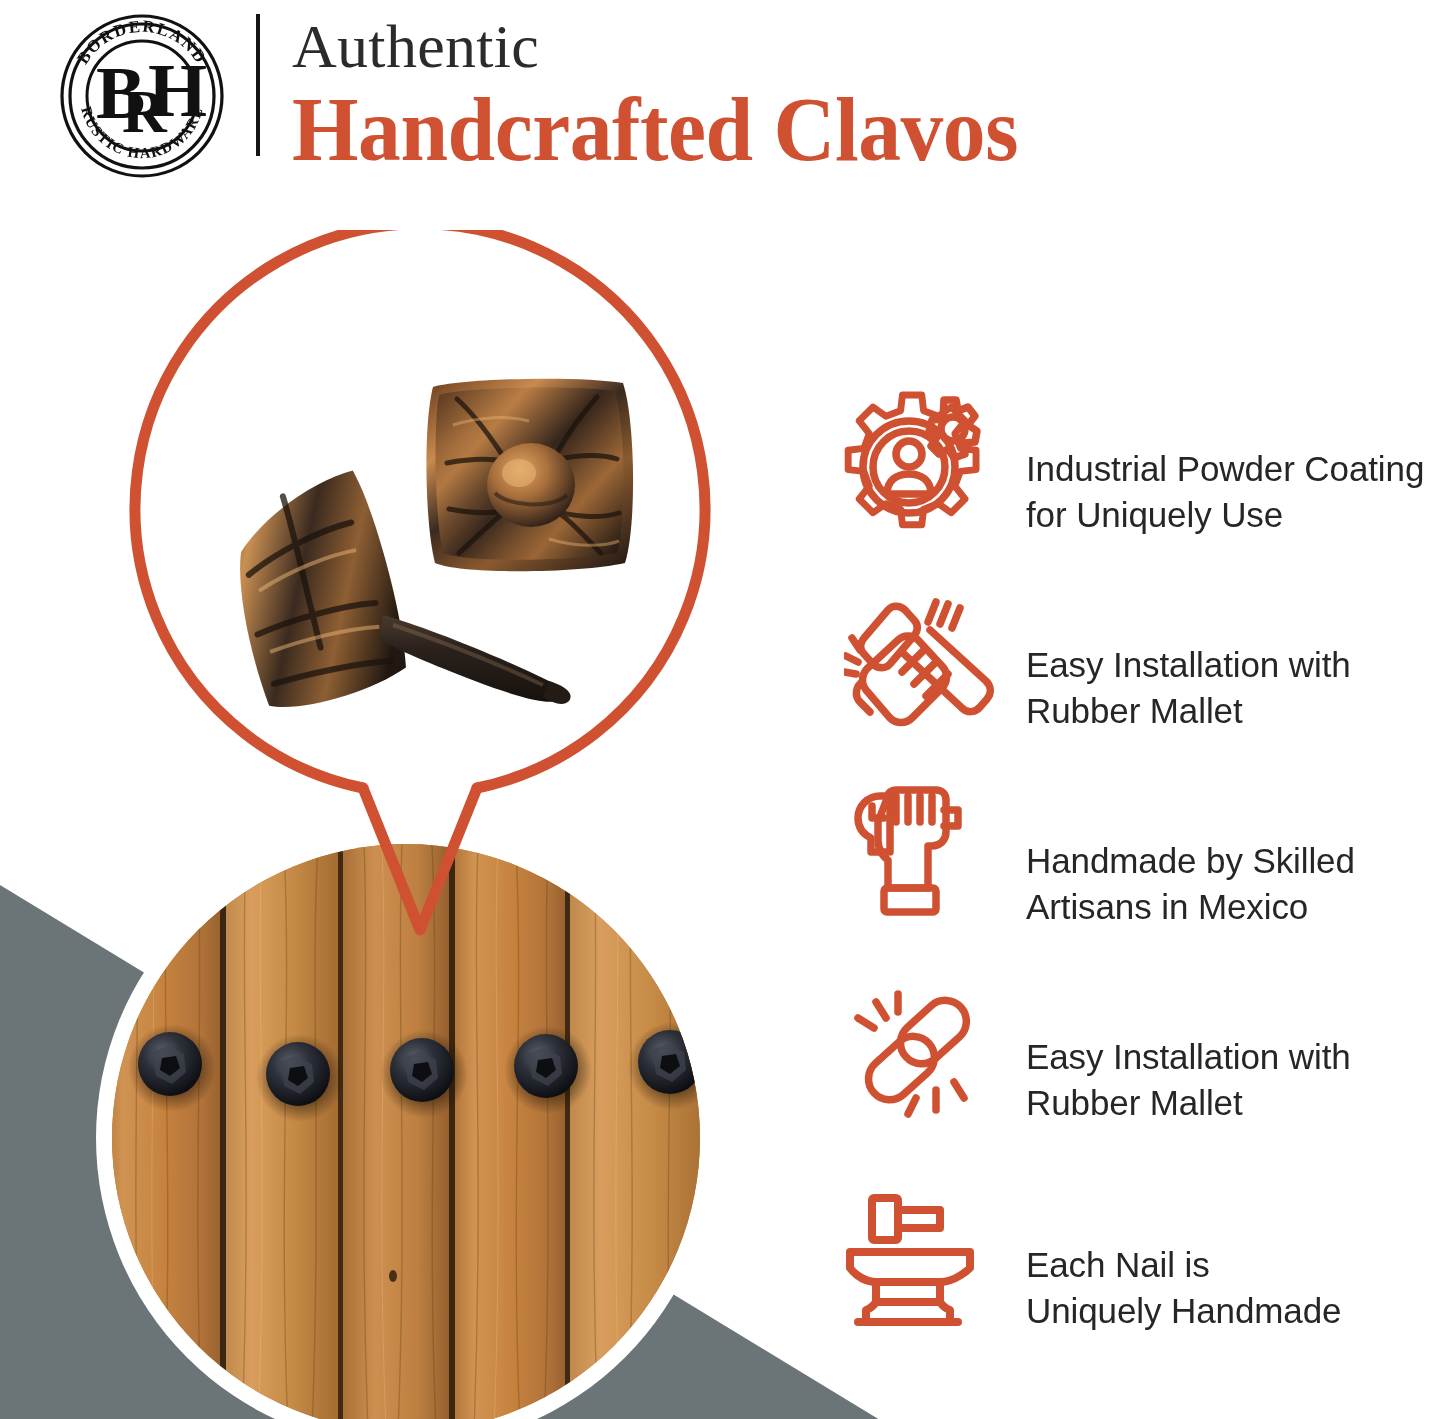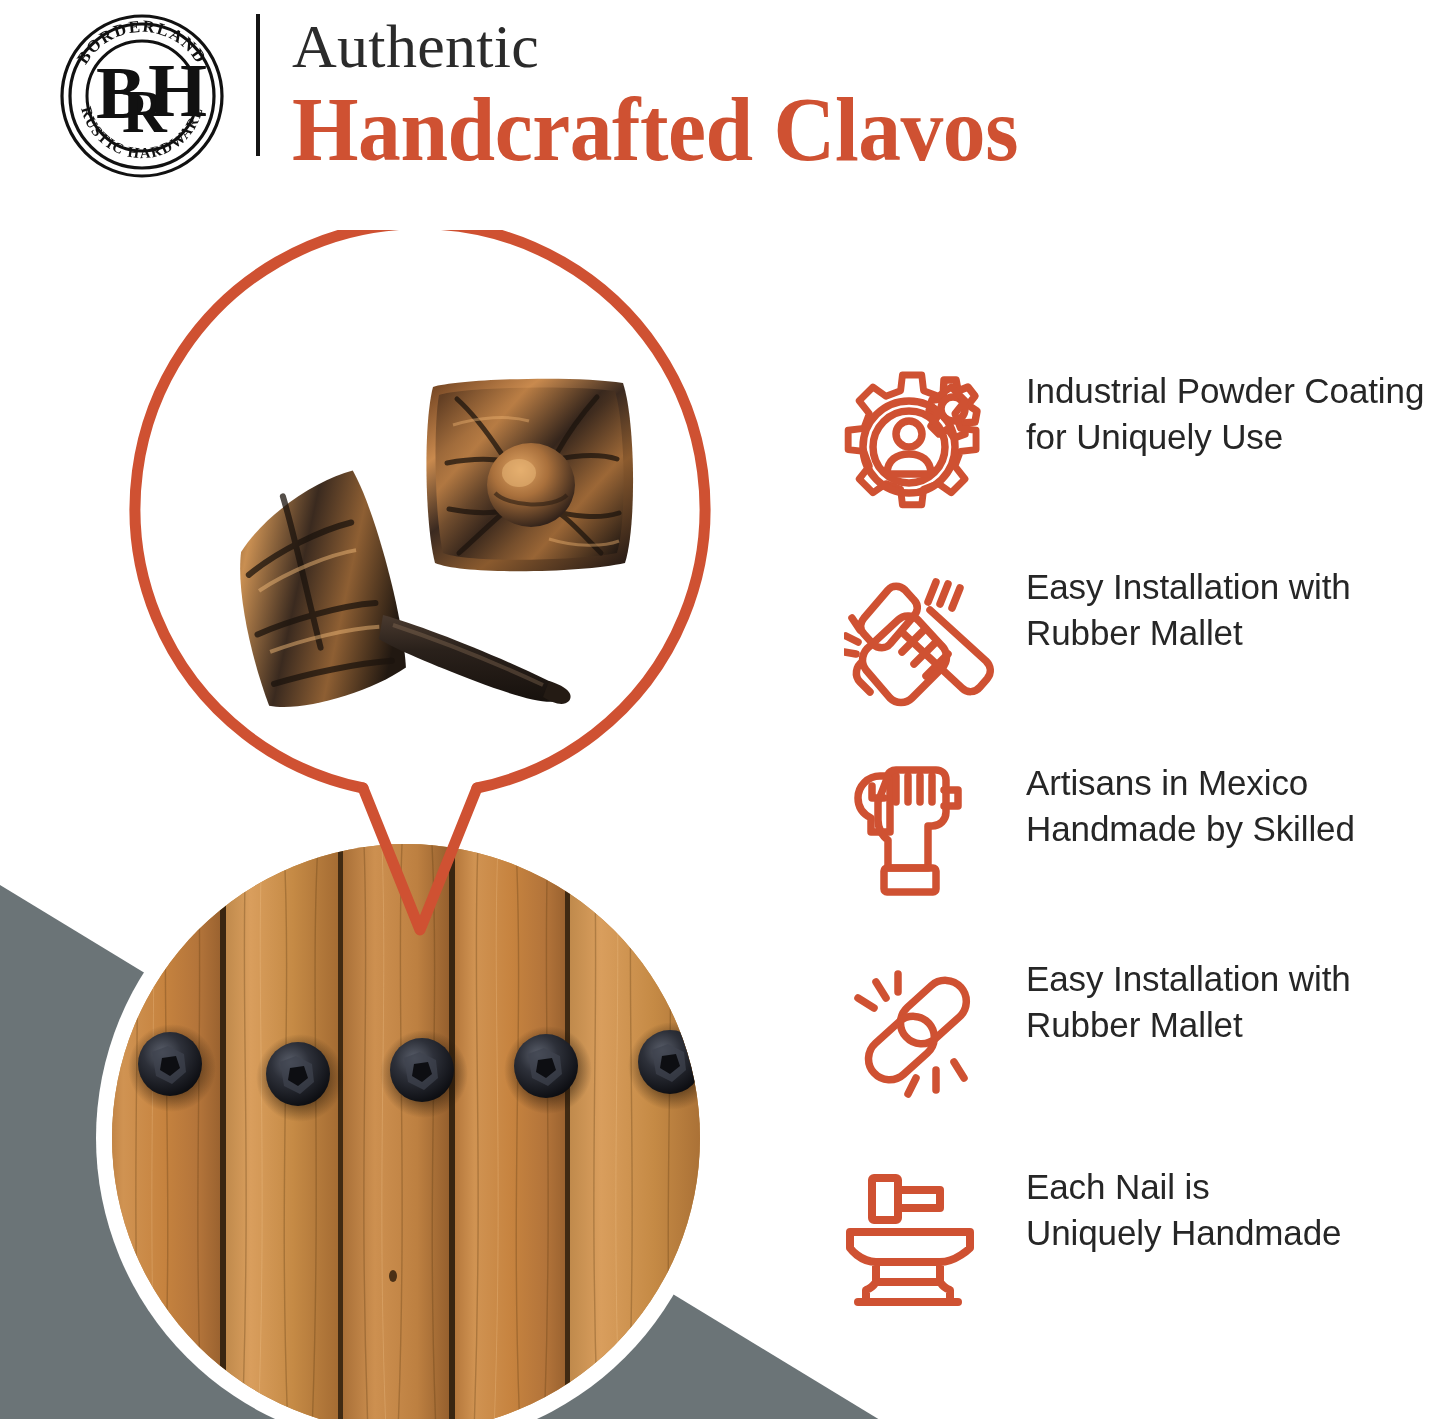--- a/index.html
+++ b/index.html
@@ -47,21 +47,21 @@
   .callout{position:absolute;left:120px;top:230px;width:600px;height:790px;}
   .product-clip{
     position:absolute;left:157px;top:257px;width:524px;height:524px;
     border-radius:50%;overflow:hidden;background:#ffffff;
   }
 
   
   .features{position:absolute;left:836px;top:368px;width:609px;}
   .feature-row{
     position:absolute;left:0;width:609px;height:170px;
-    display:flex;align-items:flex-start;
+    display:flex;align-items:flex-end;
   }
   .feature-icon{
     width:168px;min-width:168px;height:150px;
     display:flex;align-items:center;justify-content:center;
   }
   .feature-text{
     font-family:"Liberation Sans", sans-serif;
     font-size:35px;line-height:46px;color:#262626;
     font-weight:400;letter-spacing:-0.1px;
     padding-left:22px;
@@ -394,22 +394,22 @@
 
             <path d="M44,14 C44,10 48,8 52,8 L92,8 C98,8 102,12 102,18 L102,50
                      C102,58 96,64 88,64 L84,64 L84,106 L44,106 L44,78
                      C38,74 34,66 34,58 L34,40 Z"></path>
 
             <rect x="40" y="106" width="52" height="24" rx="3"></rect>
           </g>
         </svg>
       </div>
       <div class="feature-text">
+        <div>Handmade by Skilled</div>
         <div>Artisans in Mexico</div>
-        <div>Handmade by Skilled</div>
       </div>
     </div>
 
     <div class="feature-row" style="top:588px;">
       <div class="feature-icon">
         <svg width="152" height="146" viewBox="0 0 152 146">
           <g fill="none" stroke="#cf5132" stroke-width="7.5" stroke-linejoin="round" stroke-linecap="round">
 
             <g transform="rotate(-42 88 54)">
               <rect x="52" y="34" width="74" height="42" rx="21"></rect>

